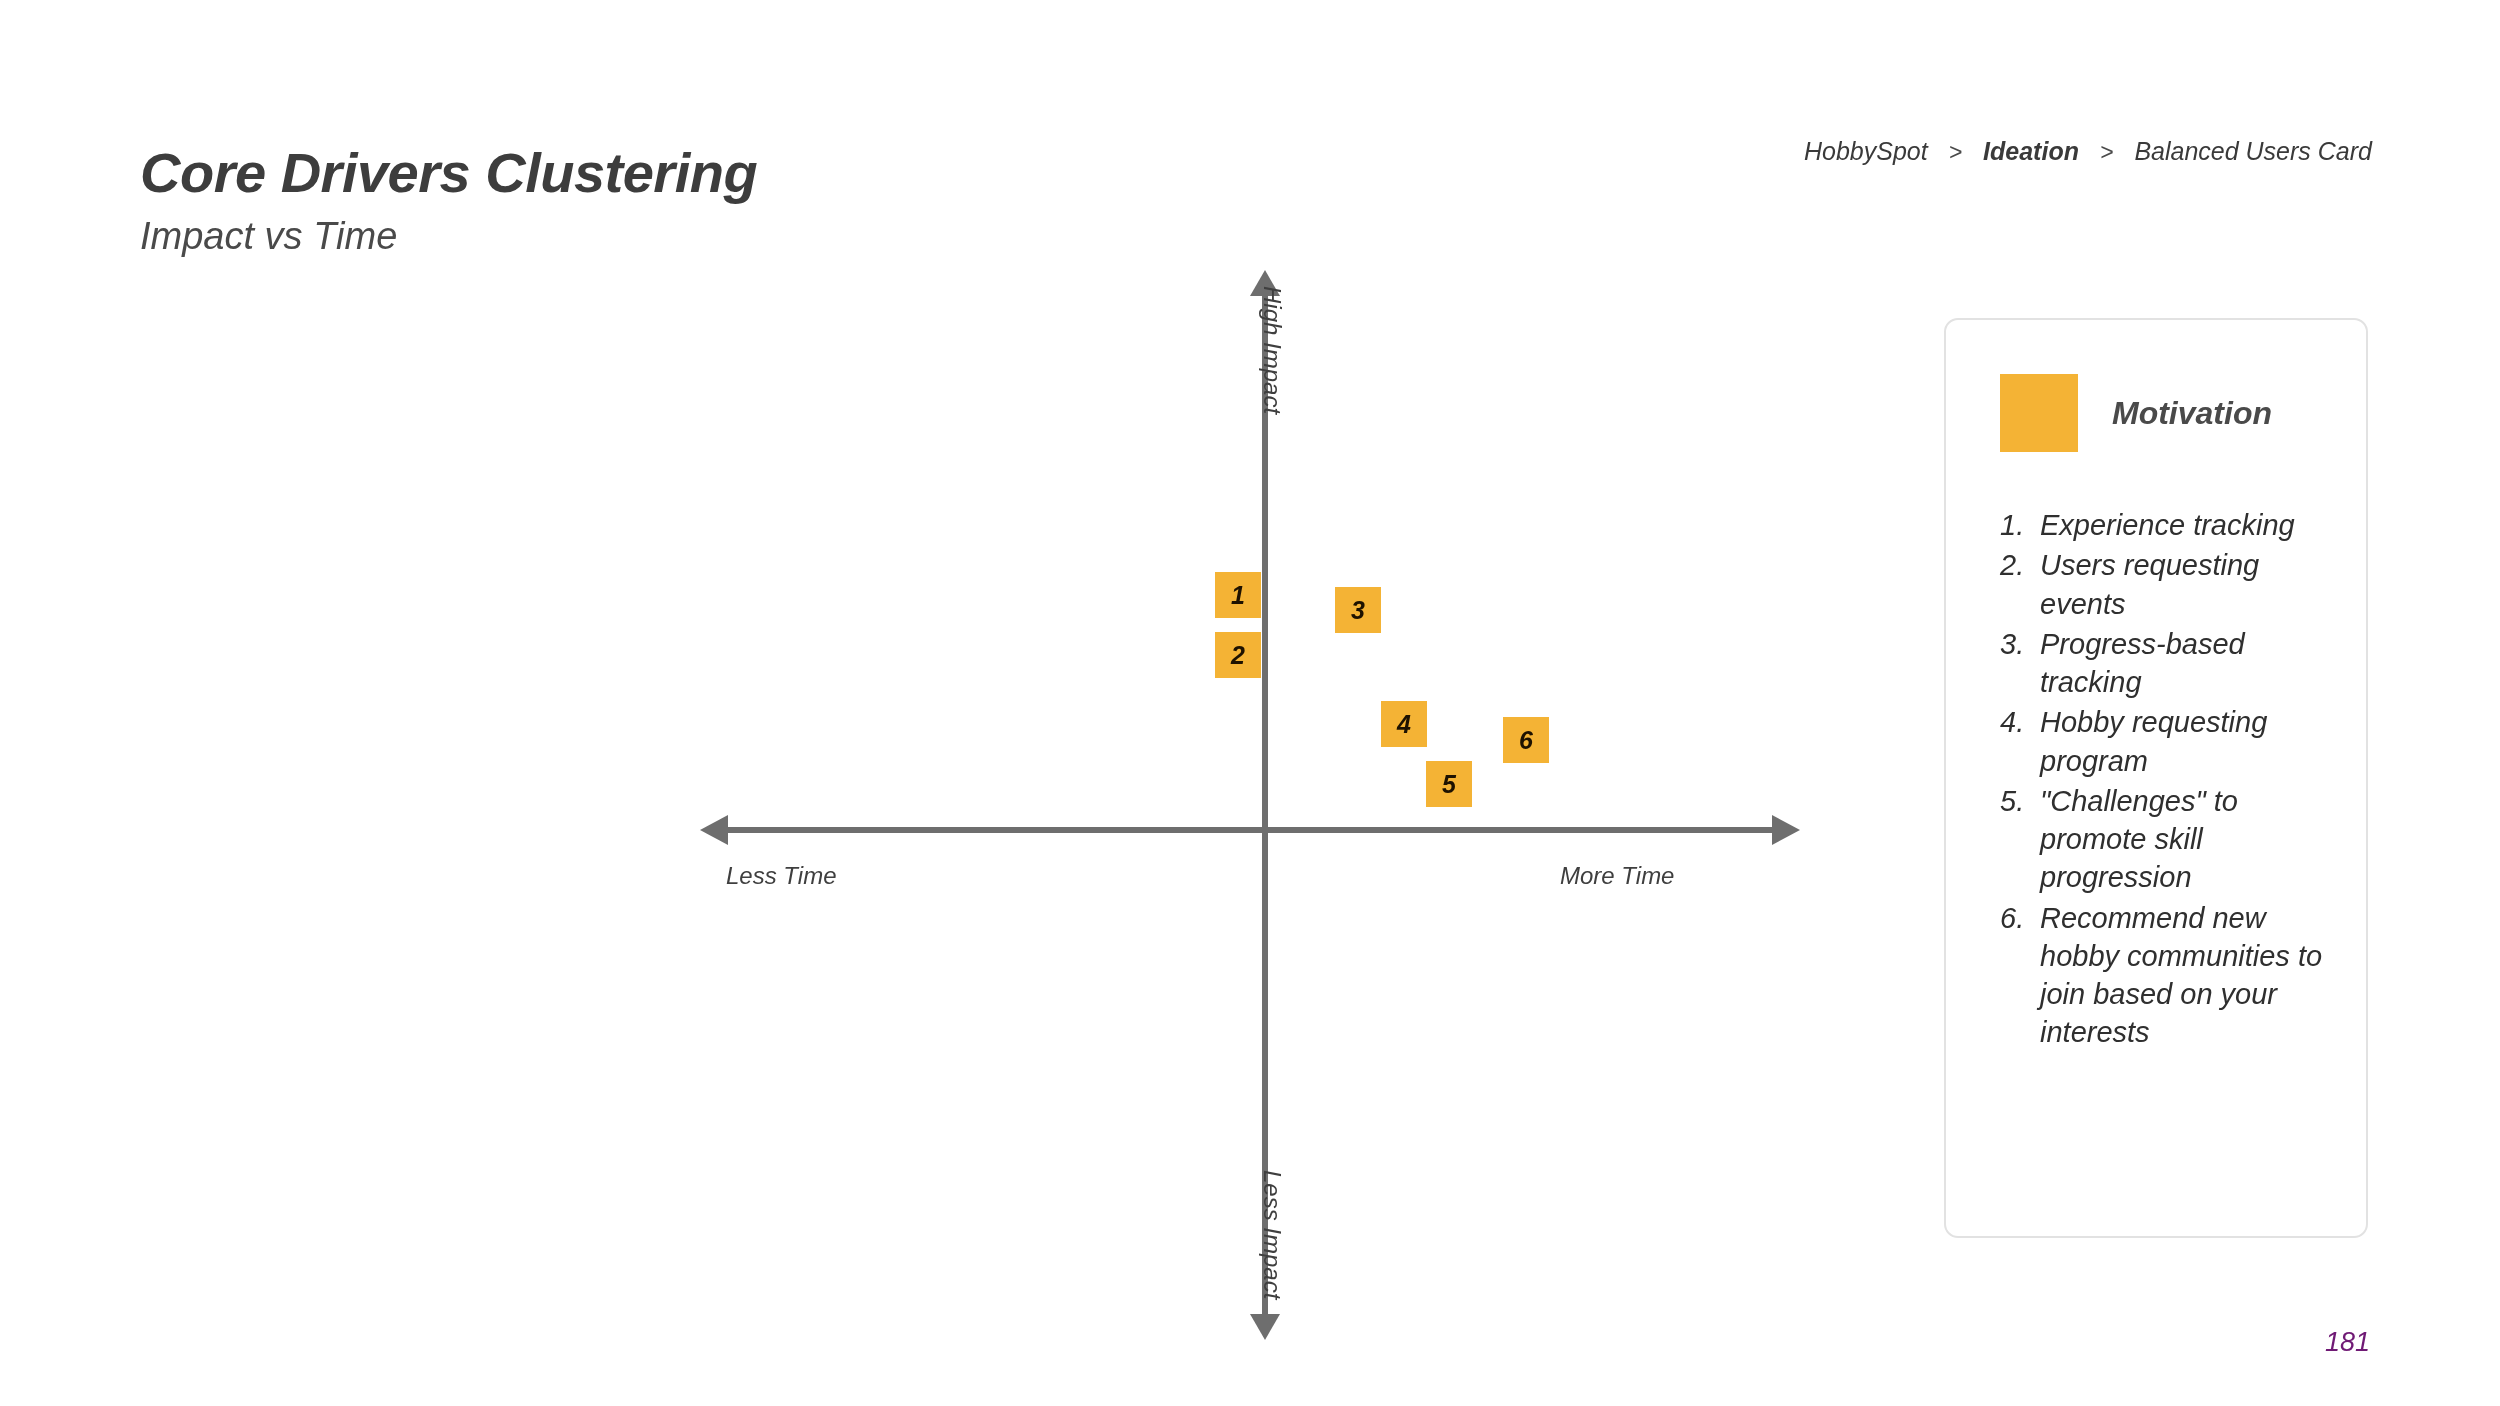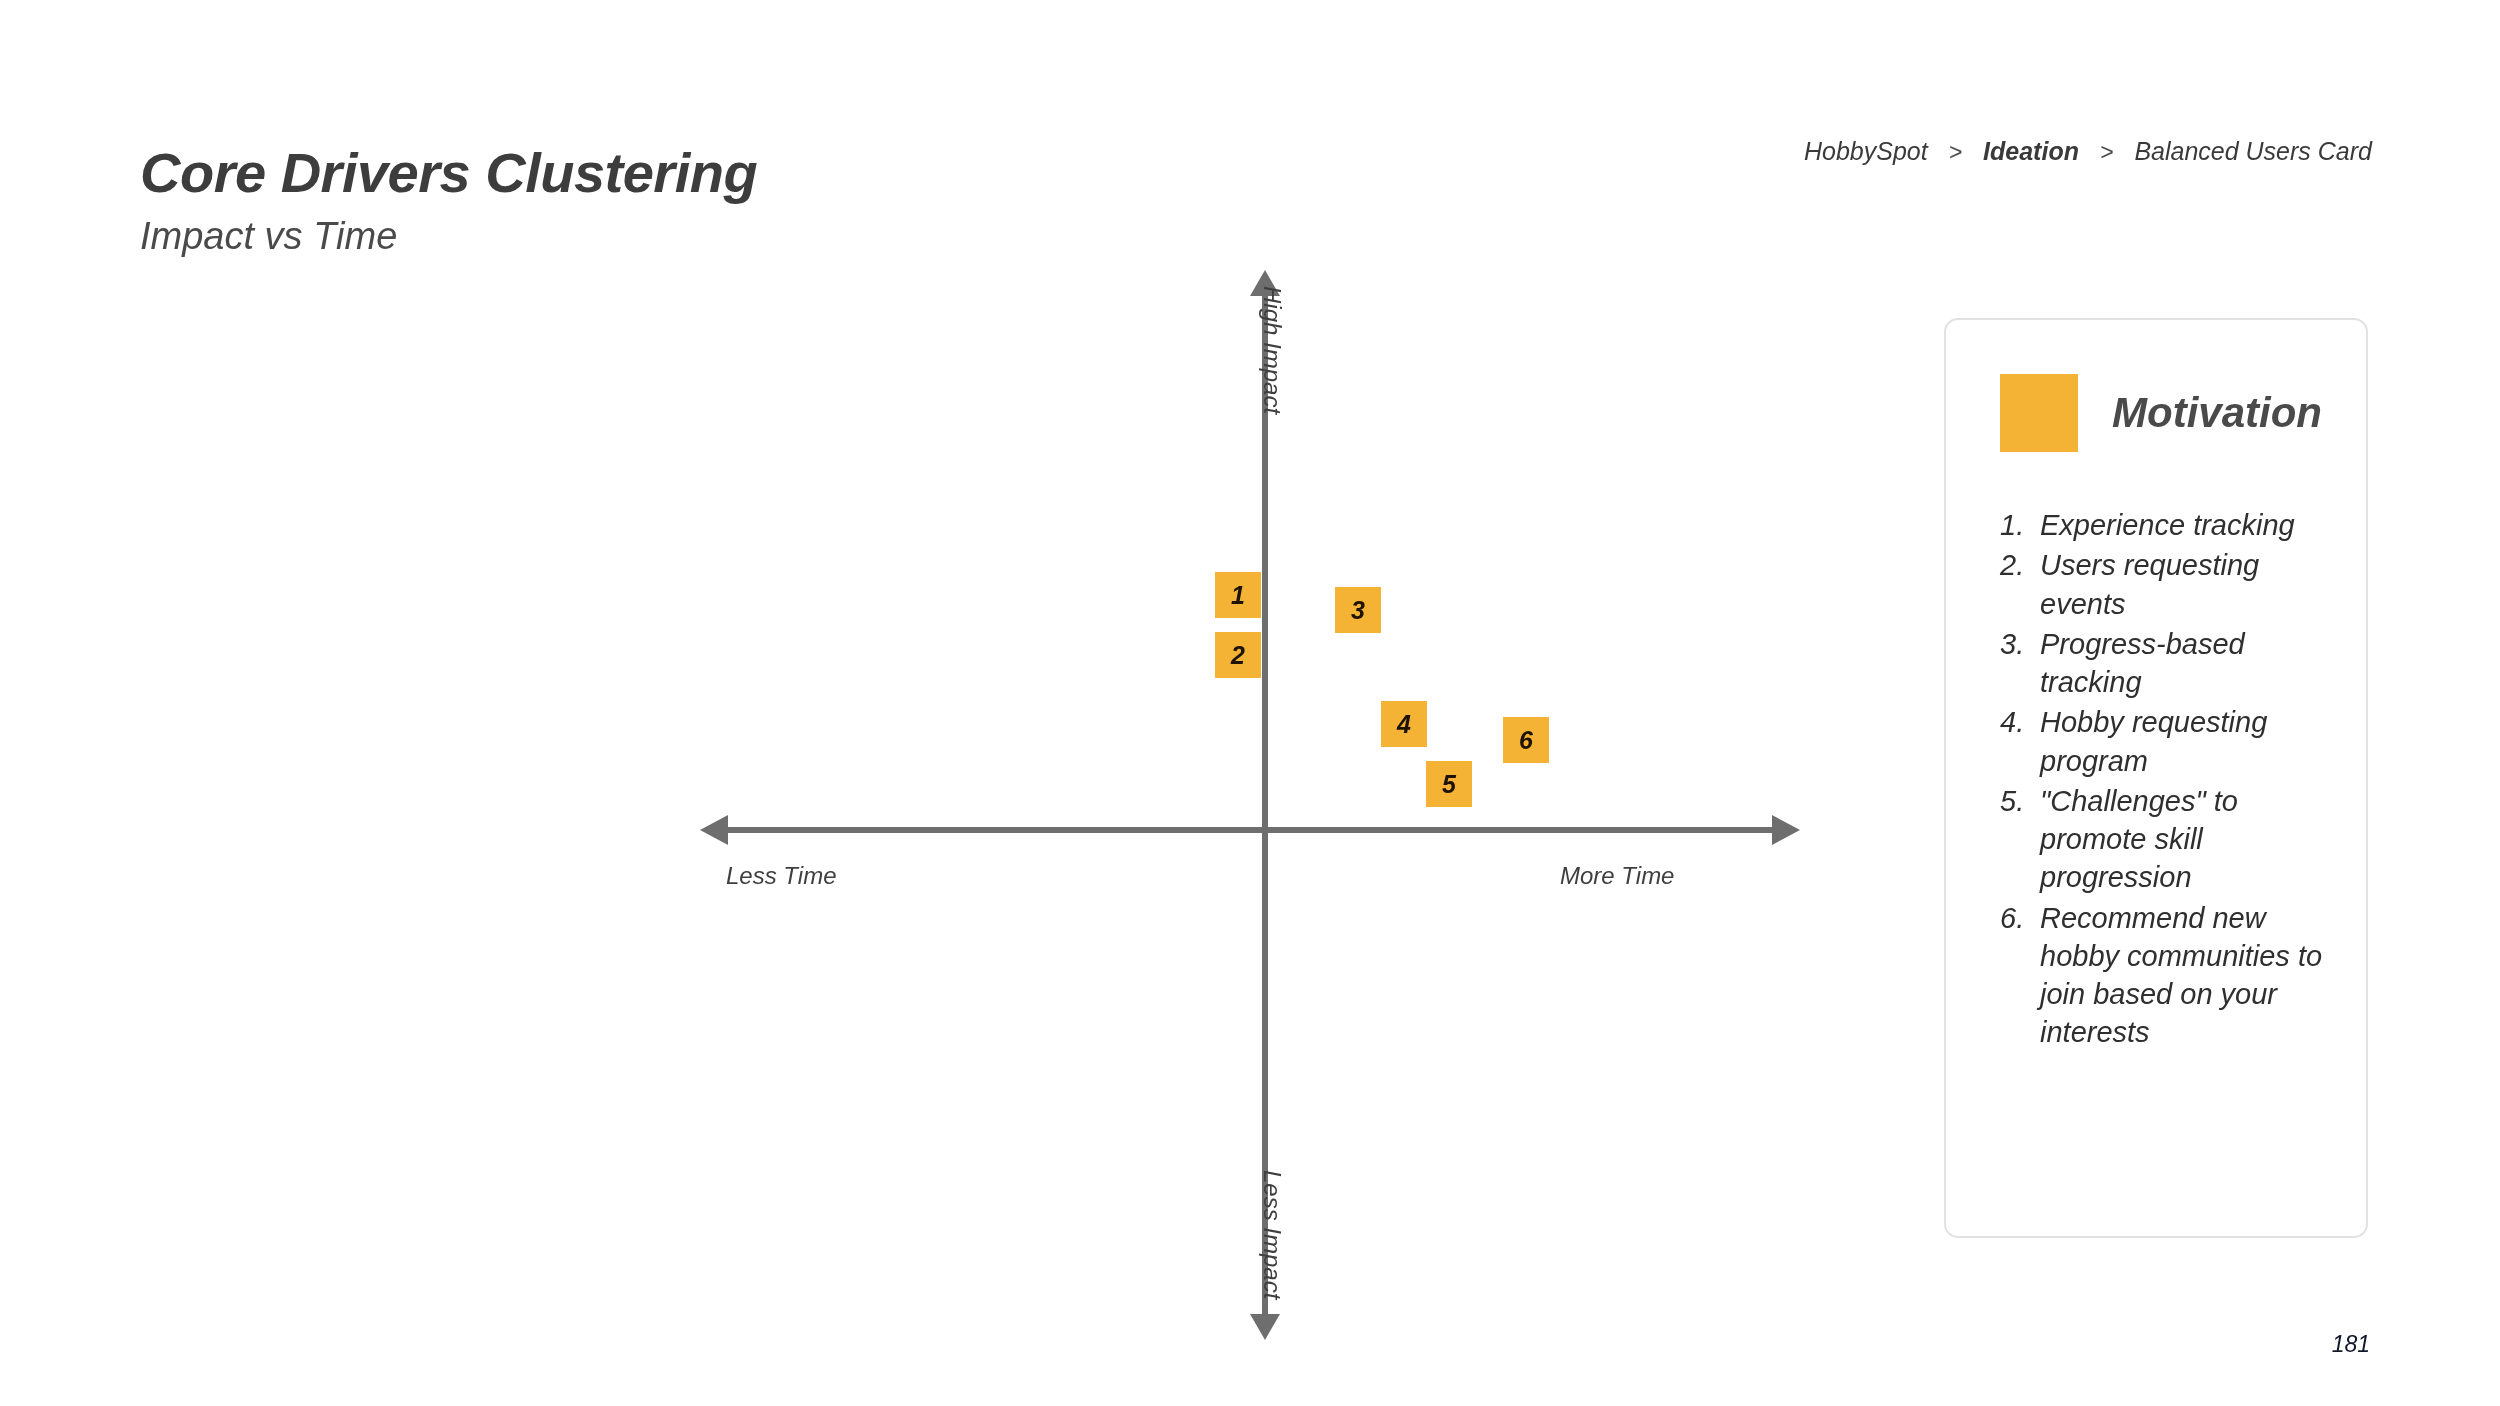--- a/index.html
+++ b/index.html
@@ -180,21 +180,21 @@
     align-items: center;
     gap: 34px;
   }
   #legend-swatch {
     width: 78px;
     height: 78px;
     background: #f4b335;
     flex: 0 0 auto;
   }
   #legend-title {
-    font-size: 42px;
+    font-size: 32px;
     font-weight: 700;
     color: #4a4a4a;
     white-space: nowrap;
   }
 
   #legend-list {
     position: absolute;
     left: 54px;
     top: 186px;
     right: 26px;
@@ -217,22 +217,22 @@
   }
   #legend-list li .txt {
     flex: 1 1 auto;
   }
 
   
   #page-number {
     position: absolute;
     right: 130px;
     bottom: 48px;
-    font-size: 23px;
-    color: #0f172a;
+    font-size: 27px;
+    color: #701a75;
   }
 </style>
 </head>
 <body>
 
 <div id="slide">
 
   <div id="page-title">Core Drivers Clustering</div>
   <div id="page-subtitle">Impact vs Time</div>
 

